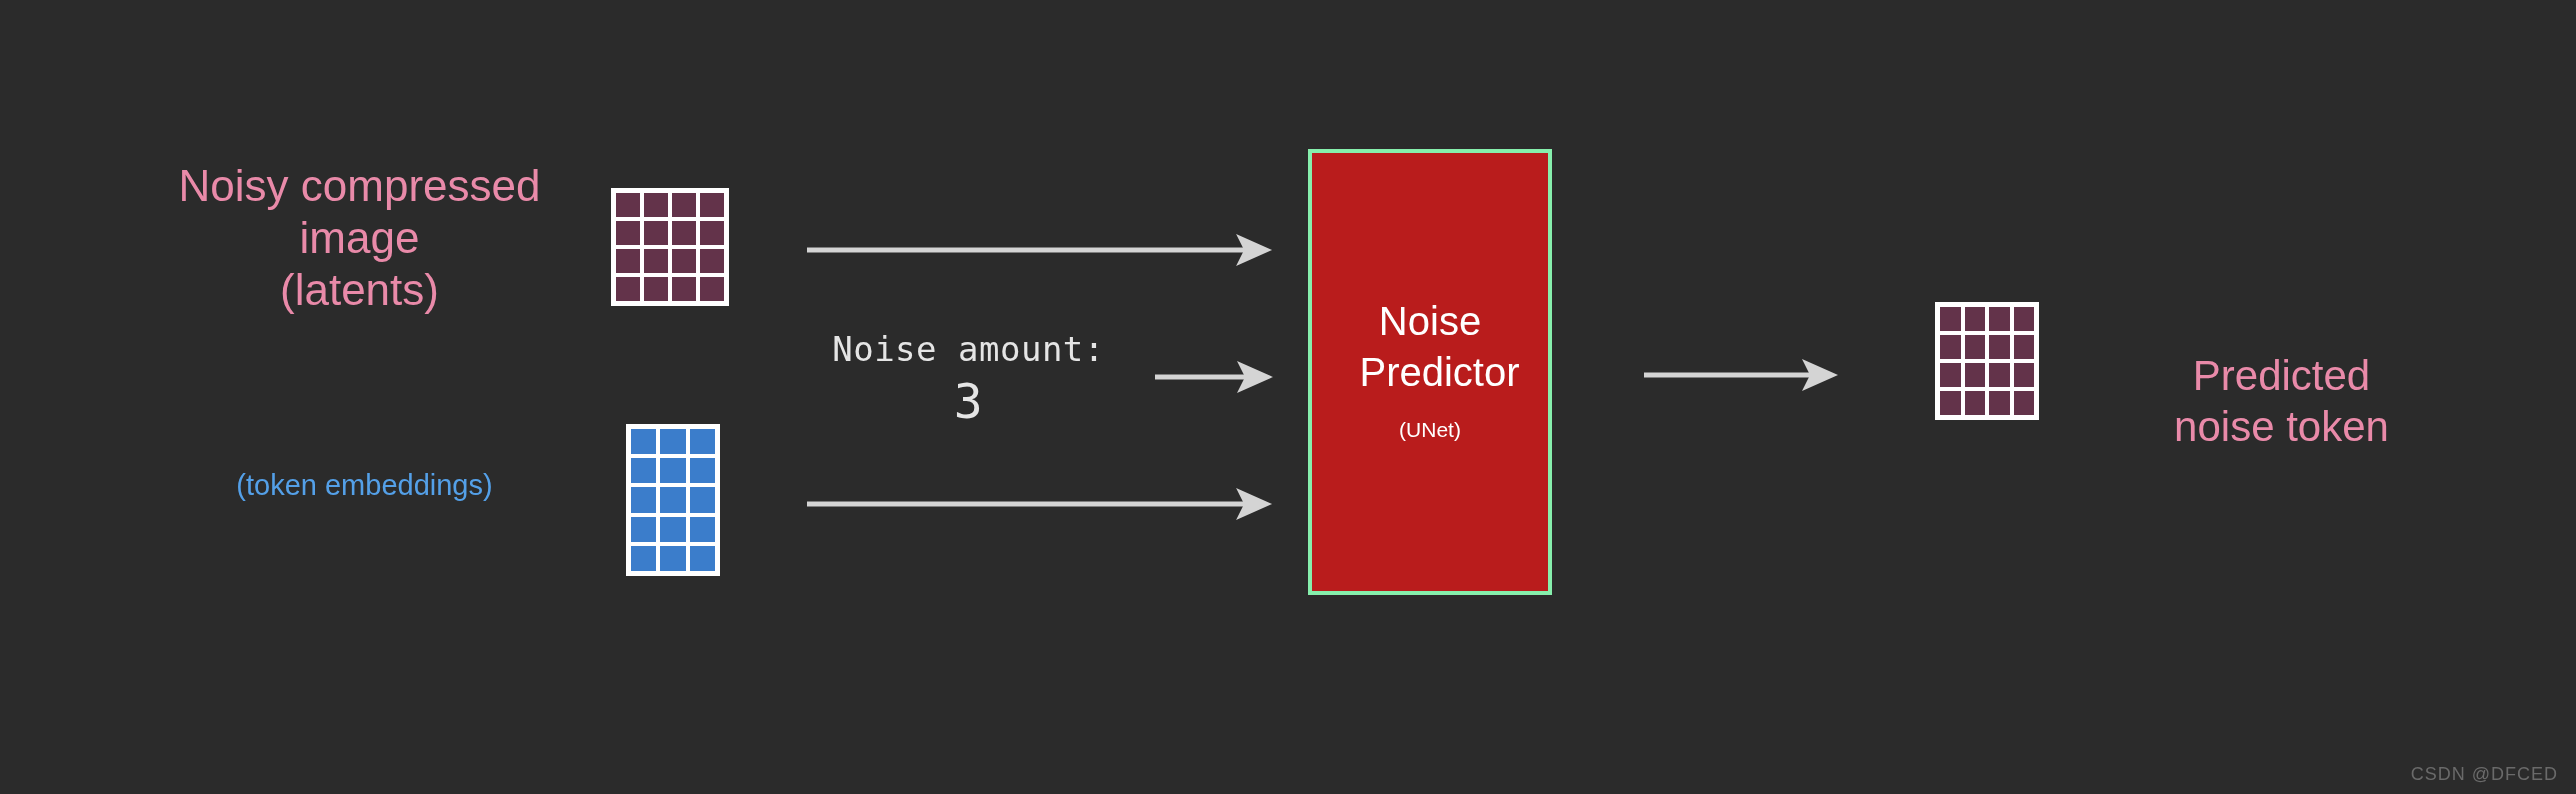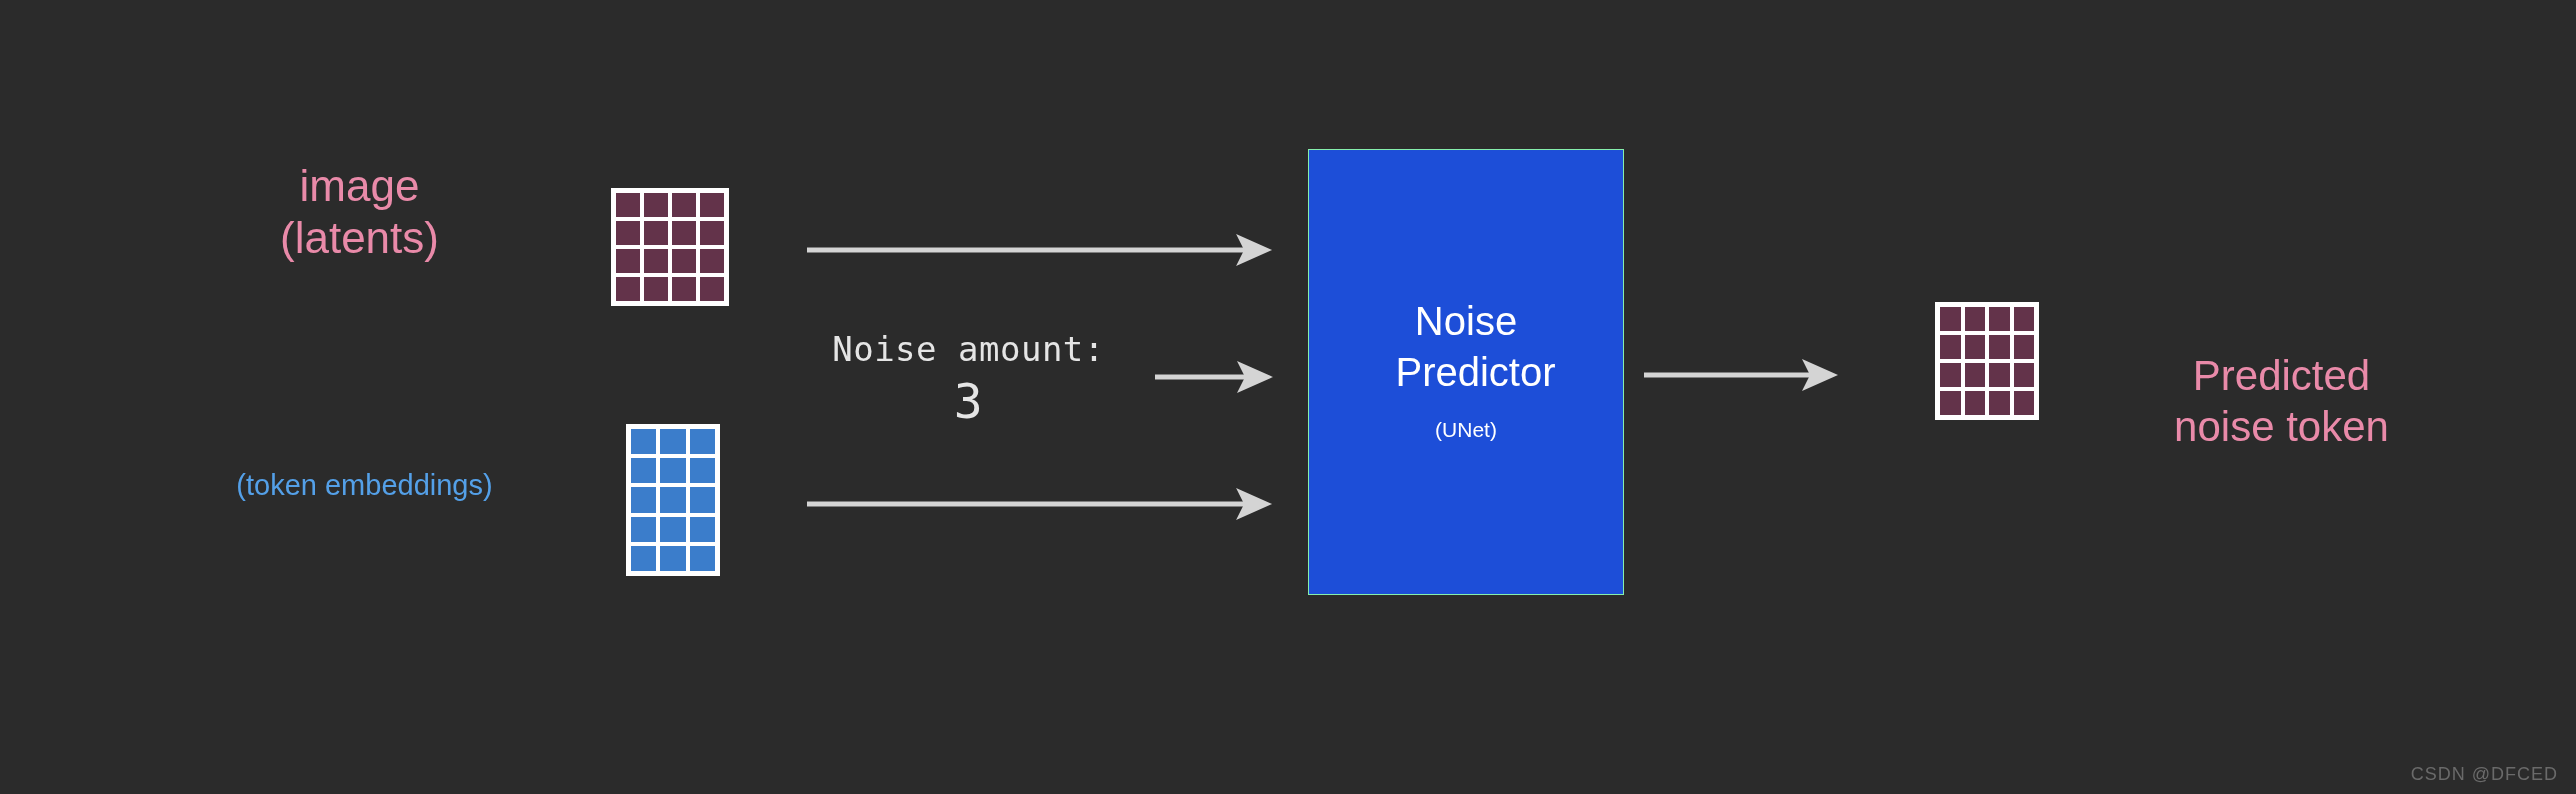--- a/index.html
+++ b/index.html
@@ -113,24 +113,24 @@
     grid-template-columns: repeat(4, 1fr);
     grid-template-rows: repeat(4, 1fr);
   }
   #output-grid .cell { background: #63334a; }
 
   
   #noise-predictor-box {
     position: absolute;
     left: 1308px;
     top: 149px;
-    width: 316px;
+    width: 244px;
     height: 446px;
-    background: #1d4ed8;
-    border: 1px solid #86efac;
+    background: #b91c1c;
+    border: 4px solid #86efac;
     box-sizing: border-box;
     display: flex;
     align-items: center;
     justify-content: center;
   }
   #noise-predictor-box .inner {
     color: #ffffff;
     text-align: center;
     font-size: 40px;
     line-height: 1.28;
@@ -156,20 +156,21 @@
     font-size: 18px;
     letter-spacing: 1px;
   }
 </style>
 </head>
 <body>
 
 <div id="canvas">
 
   <div class="label-block pink-text" id="latents-label">
+    <span class="ln1">Noisy compressed</span>
     <span class="ln2">image</span>
     <span class="ln3">(latents)</span>
   </div>
 
   <div class="grid" id="latents-grid">
     <div class="cell"></div>
     <div class="cell"></div>
     <div class="cell"></div>
     <div class="cell"></div>
     <div class="cell"></div>

